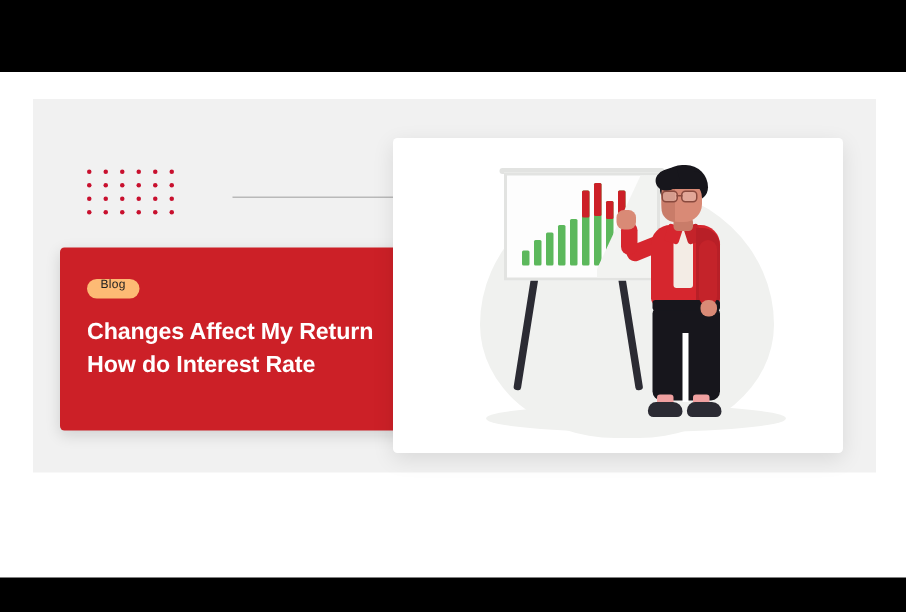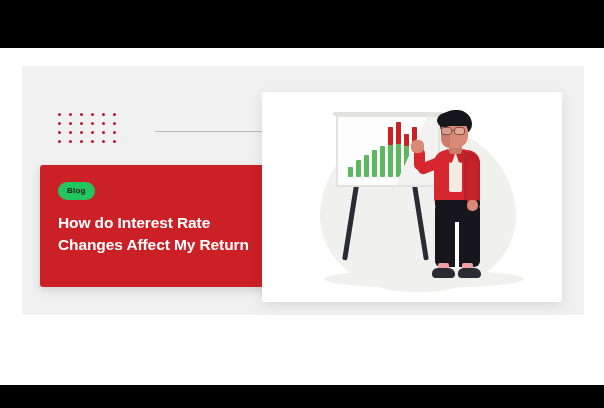--- a/index.html
+++ b/index.html
@@ -76,26 +76,26 @@
     width: 260px;
     height: 122px;
     background: #cc2027;
     border-radius: 3px;
     box-shadow: 0 3px 10px rgba(0,0,0,0.14);
     box-sizing: border-box;
     padding: 14px 18px 0 18px;
   }
   .badge {
     display: inline-block;
-    background: #22c55e;
+    background: #fdba74;
     color: #222222;
     font-size: 8px;
-    font-weight: bold;
+    font-weight: normal;
     line-height: 1;
-    padding: 5px 9px 5px 9px;
+    padding: 0 9px 5px 9px;
     border-radius: 9px;
     letter-spacing: 0.2px;
   }
   .headline {
     margin-top: 12px;
     color: #ffffff;
     font-size: 15.5px;
     line-height: 1.42;
     font-weight: 600;
     letter-spacing: -0.1px;
@@ -256,22 +256,22 @@
       <i></i>
       <i></i>
       <i></i>
   </div>
 
   <div class="hrule"></div>
 
   <div class="red-card">
     <span class="badge">Blog</span>
     <div class="headline">
+      <span>Changes Affect My Return</span>
       <span>How do Interest Rate</span>
-      <span>Changes Affect My Return</span>
     </div>
   </div>
 
   <div class="illus-card">
     <div class="illus-inner">
 
       <div class="blob"></div>
       <div class="floor-shadow"></div>
 
       <div class="leg l1"></div>

